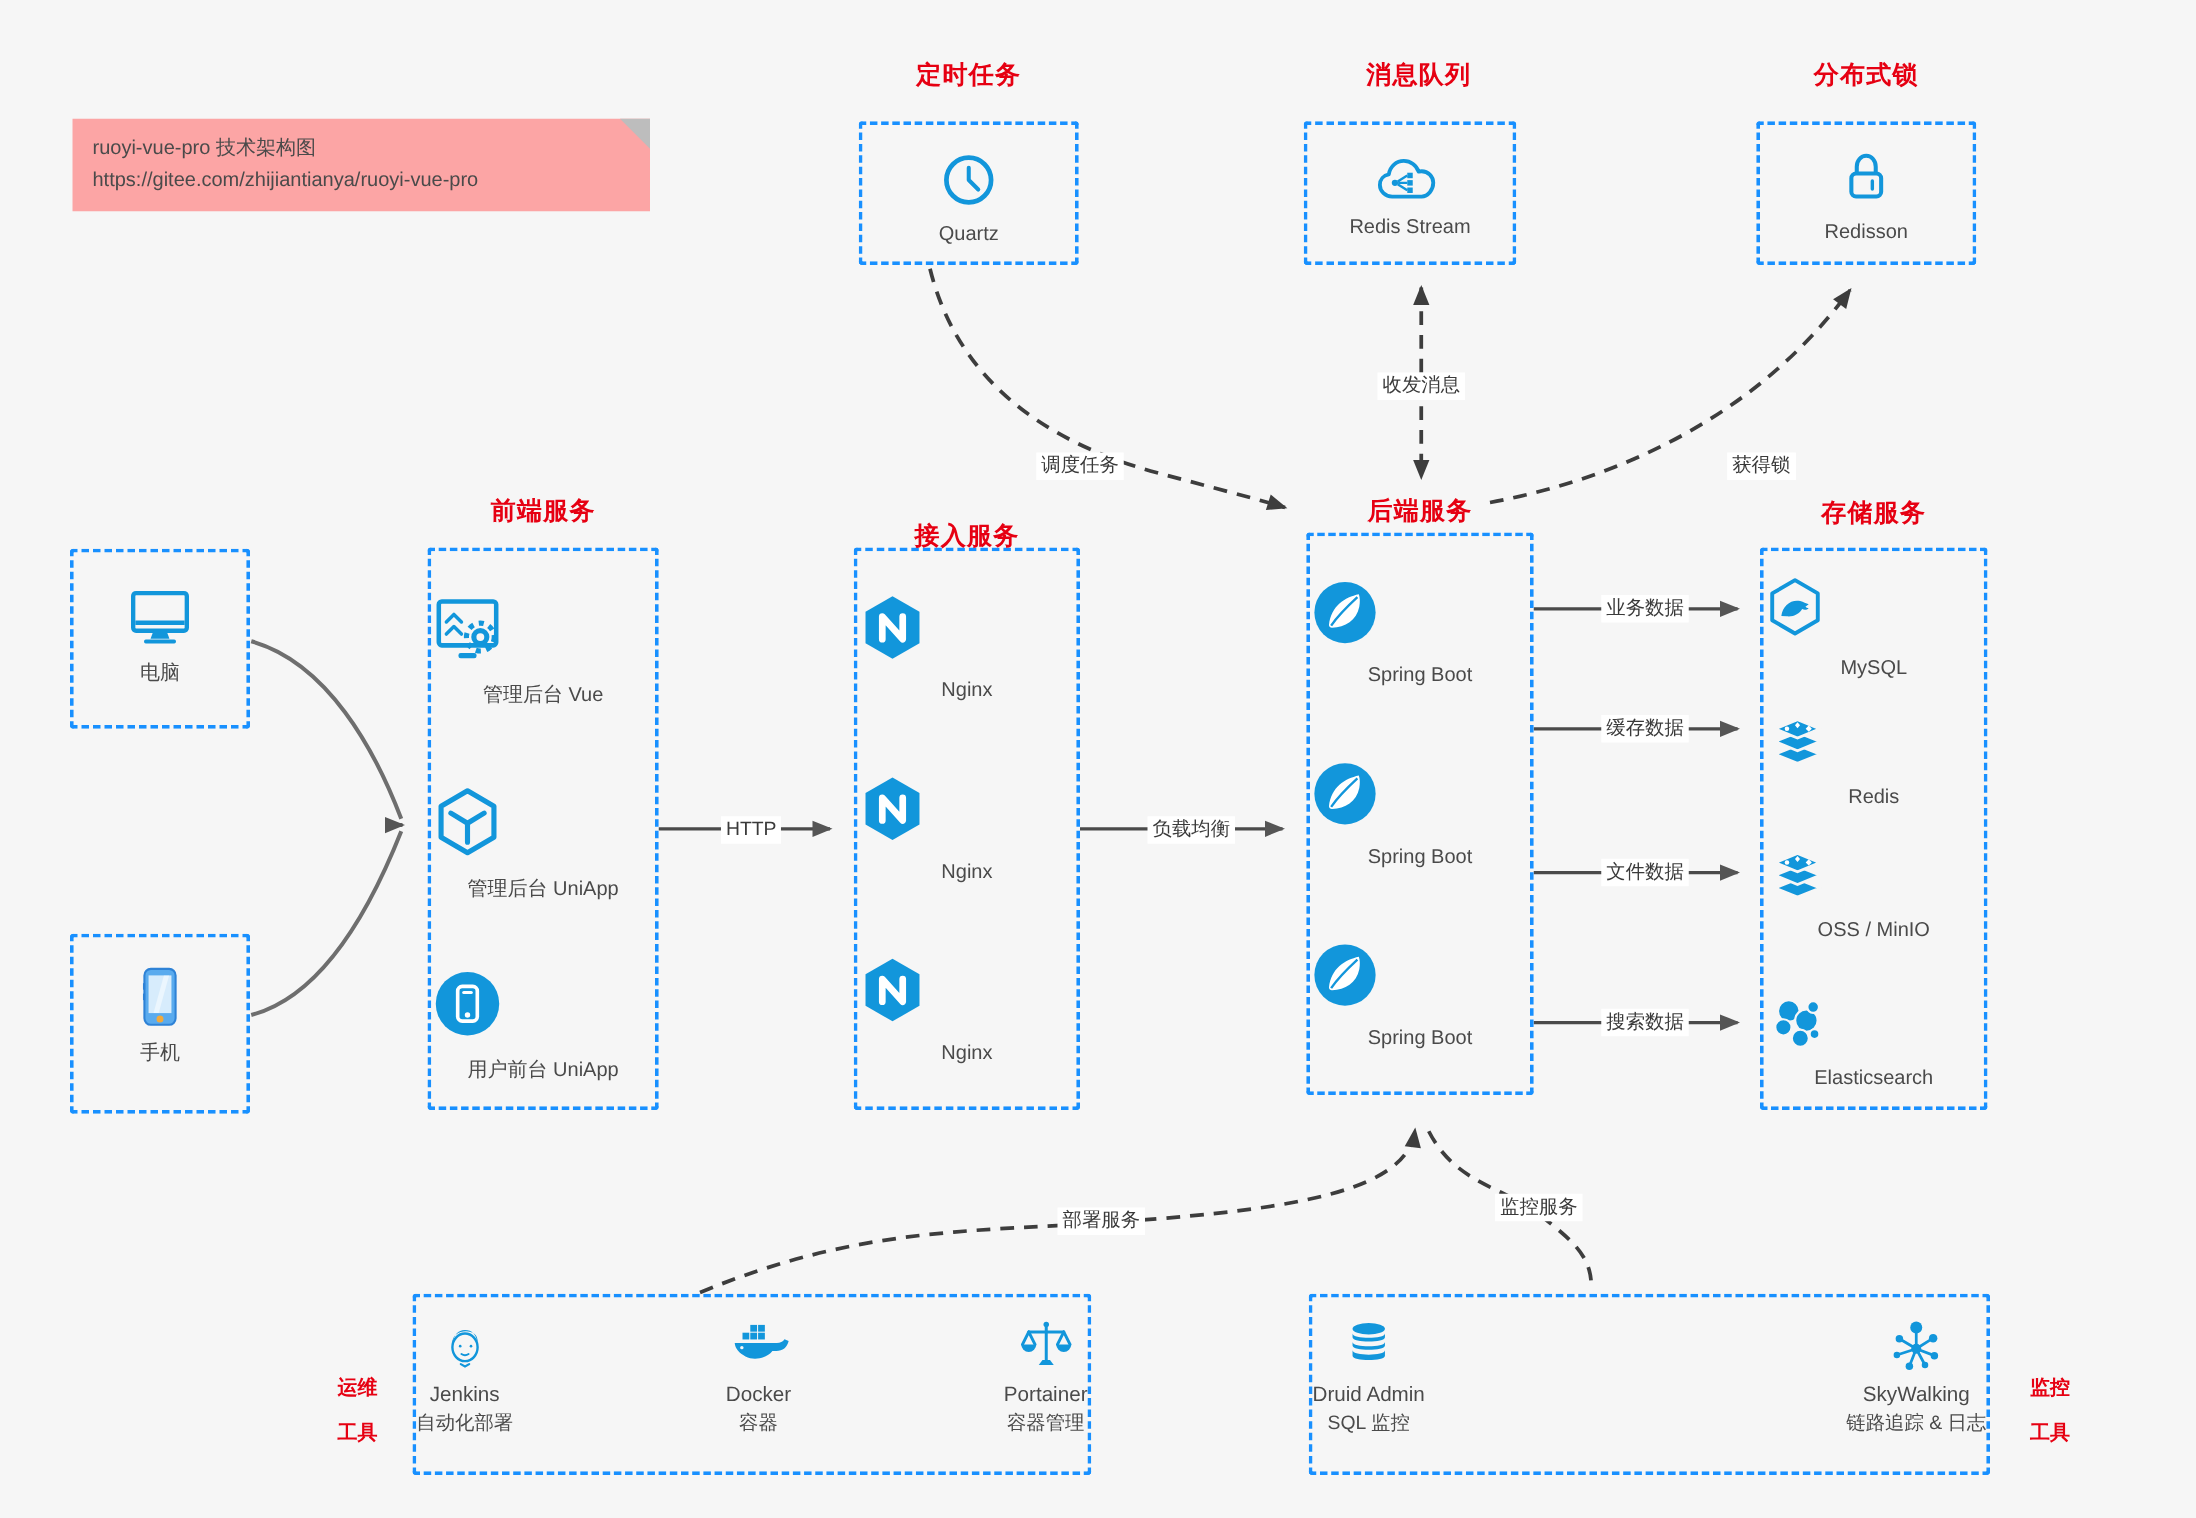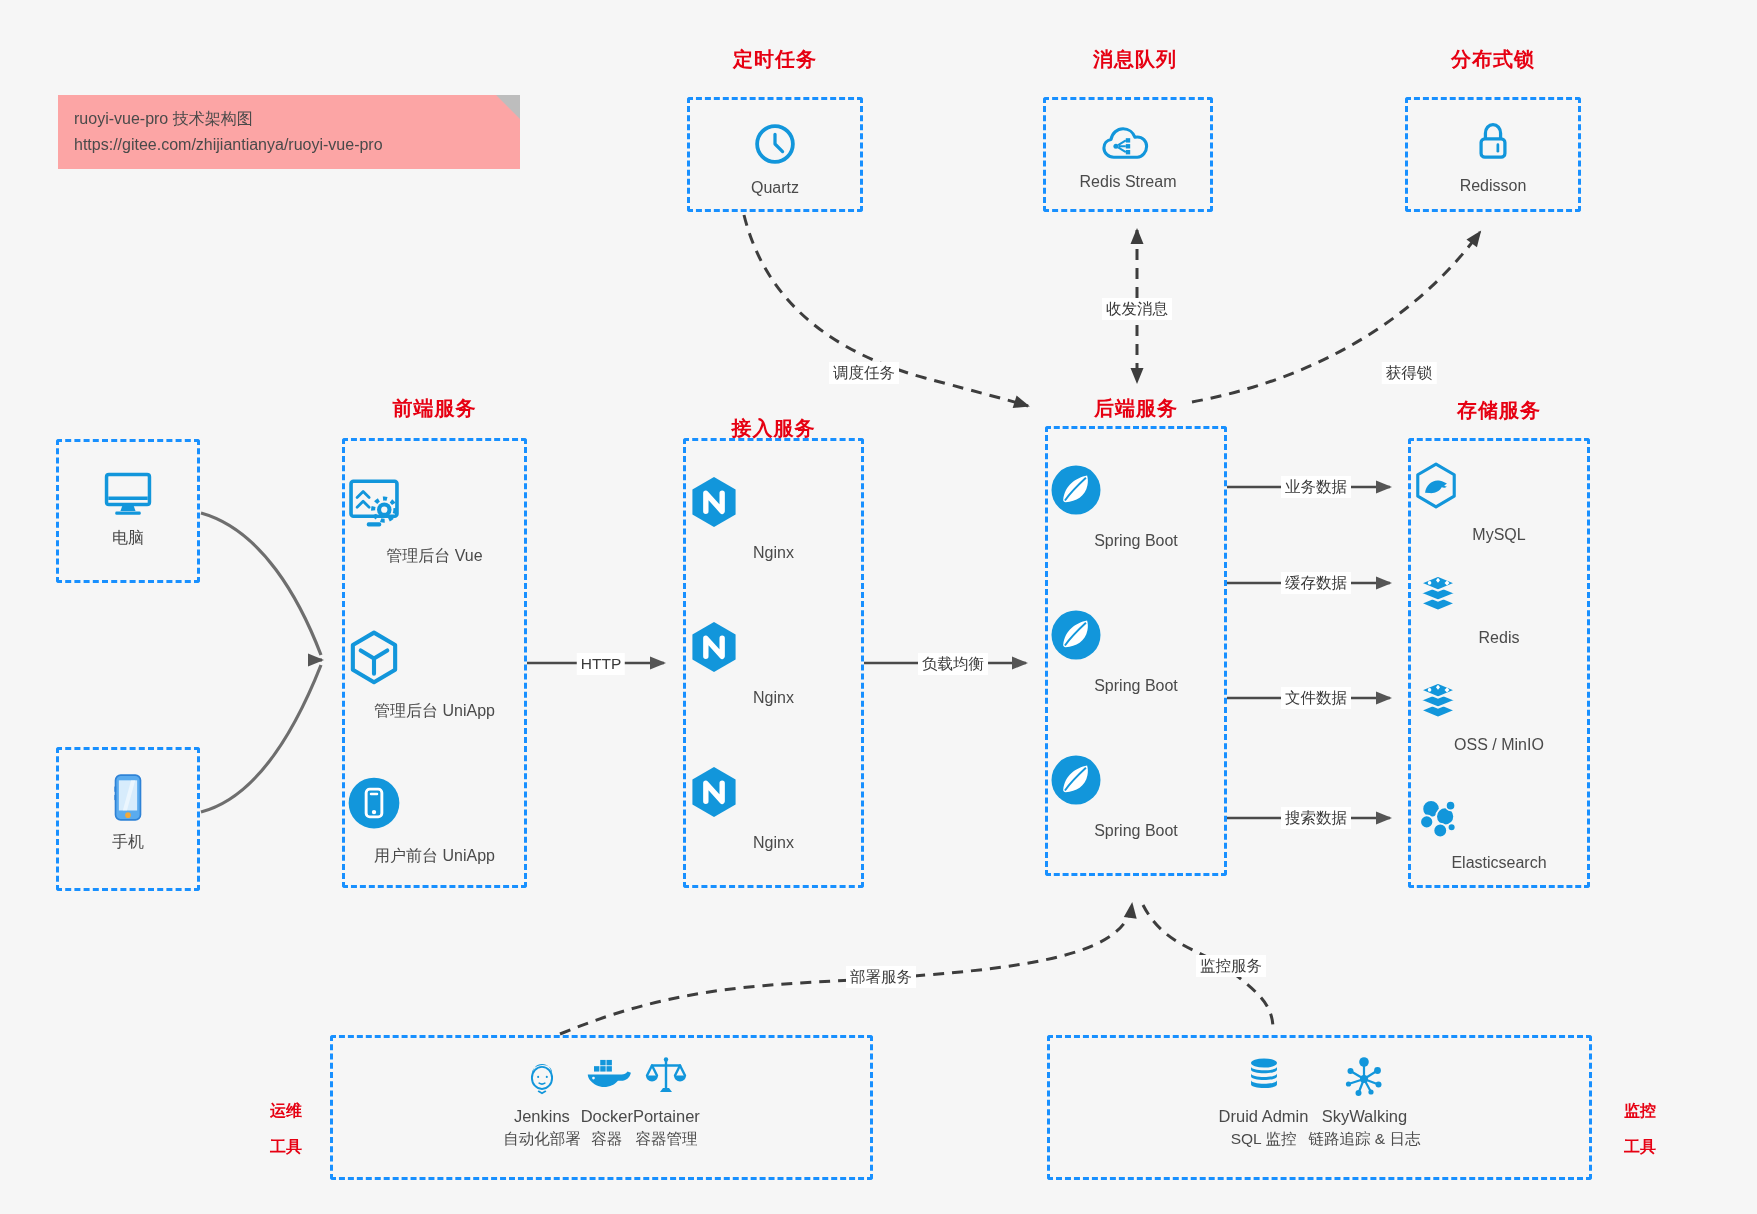--- a/index.html
+++ b/index.html
@@ -12,21 +12,21 @@
              letter-spacing:1px;z-index:3;white-space:nowrap;}
   .item-label{color:#4a4a4a;font-size:16px;text-align:center;white-space:nowrap;}
   .vnode{display:flex;flex-direction:column;align-items:center;height:100%;}
   .node{position:absolute;left:0;right:0;display:flex;flex-direction:column;}
   .edge-label{position:absolute;transform:translate(-50%,-50%);background:#ffffff;color:#3a3a3a;
               font-size:15.5px;line-height:20px;padding:1px 4px;white-space:nowrap;z-index:5;}
   .note{position:absolute;left:58px;top:95px;width:462px;height:74px;background:#fca5a5;z-index:3;
         color:#4a4a4a;font-size:16px;line-height:26px;padding:11px 0 0 16px;box-sizing:border-box;}
   .note-fold{position:absolute;right:0;top:0;width:0;height:0;
              border-top:24px solid #bdbdbd;border-left:24px solid transparent;}
-  .bgroup{display:flex;flex-direction:row;justify-content:center;align-items:flex-start;height:100%;}
+  .bgroup{display:flex;flex-direction:row;justify-content:space-between;align-items:flex-start;height:100%;}
   .bitem{display:flex;flex-direction:column;align-items:center;padding-top:13px;}
   .bname{color:#4a4a4a;font-size:16.5px;line-height:23px;white-space:nowrap;margin-top:6px;}
   .bdesc{color:#4a4a4a;font-size:15.5px;line-height:22px;white-space:nowrap;}
   .side-label{position:absolute;color:#e60012;font-weight:bold;font-size:16px;line-height:36px;
               text-align:center;z-index:3;}
   svg.icon{display:block;}
 </style>
 </head>
 <body>
 

